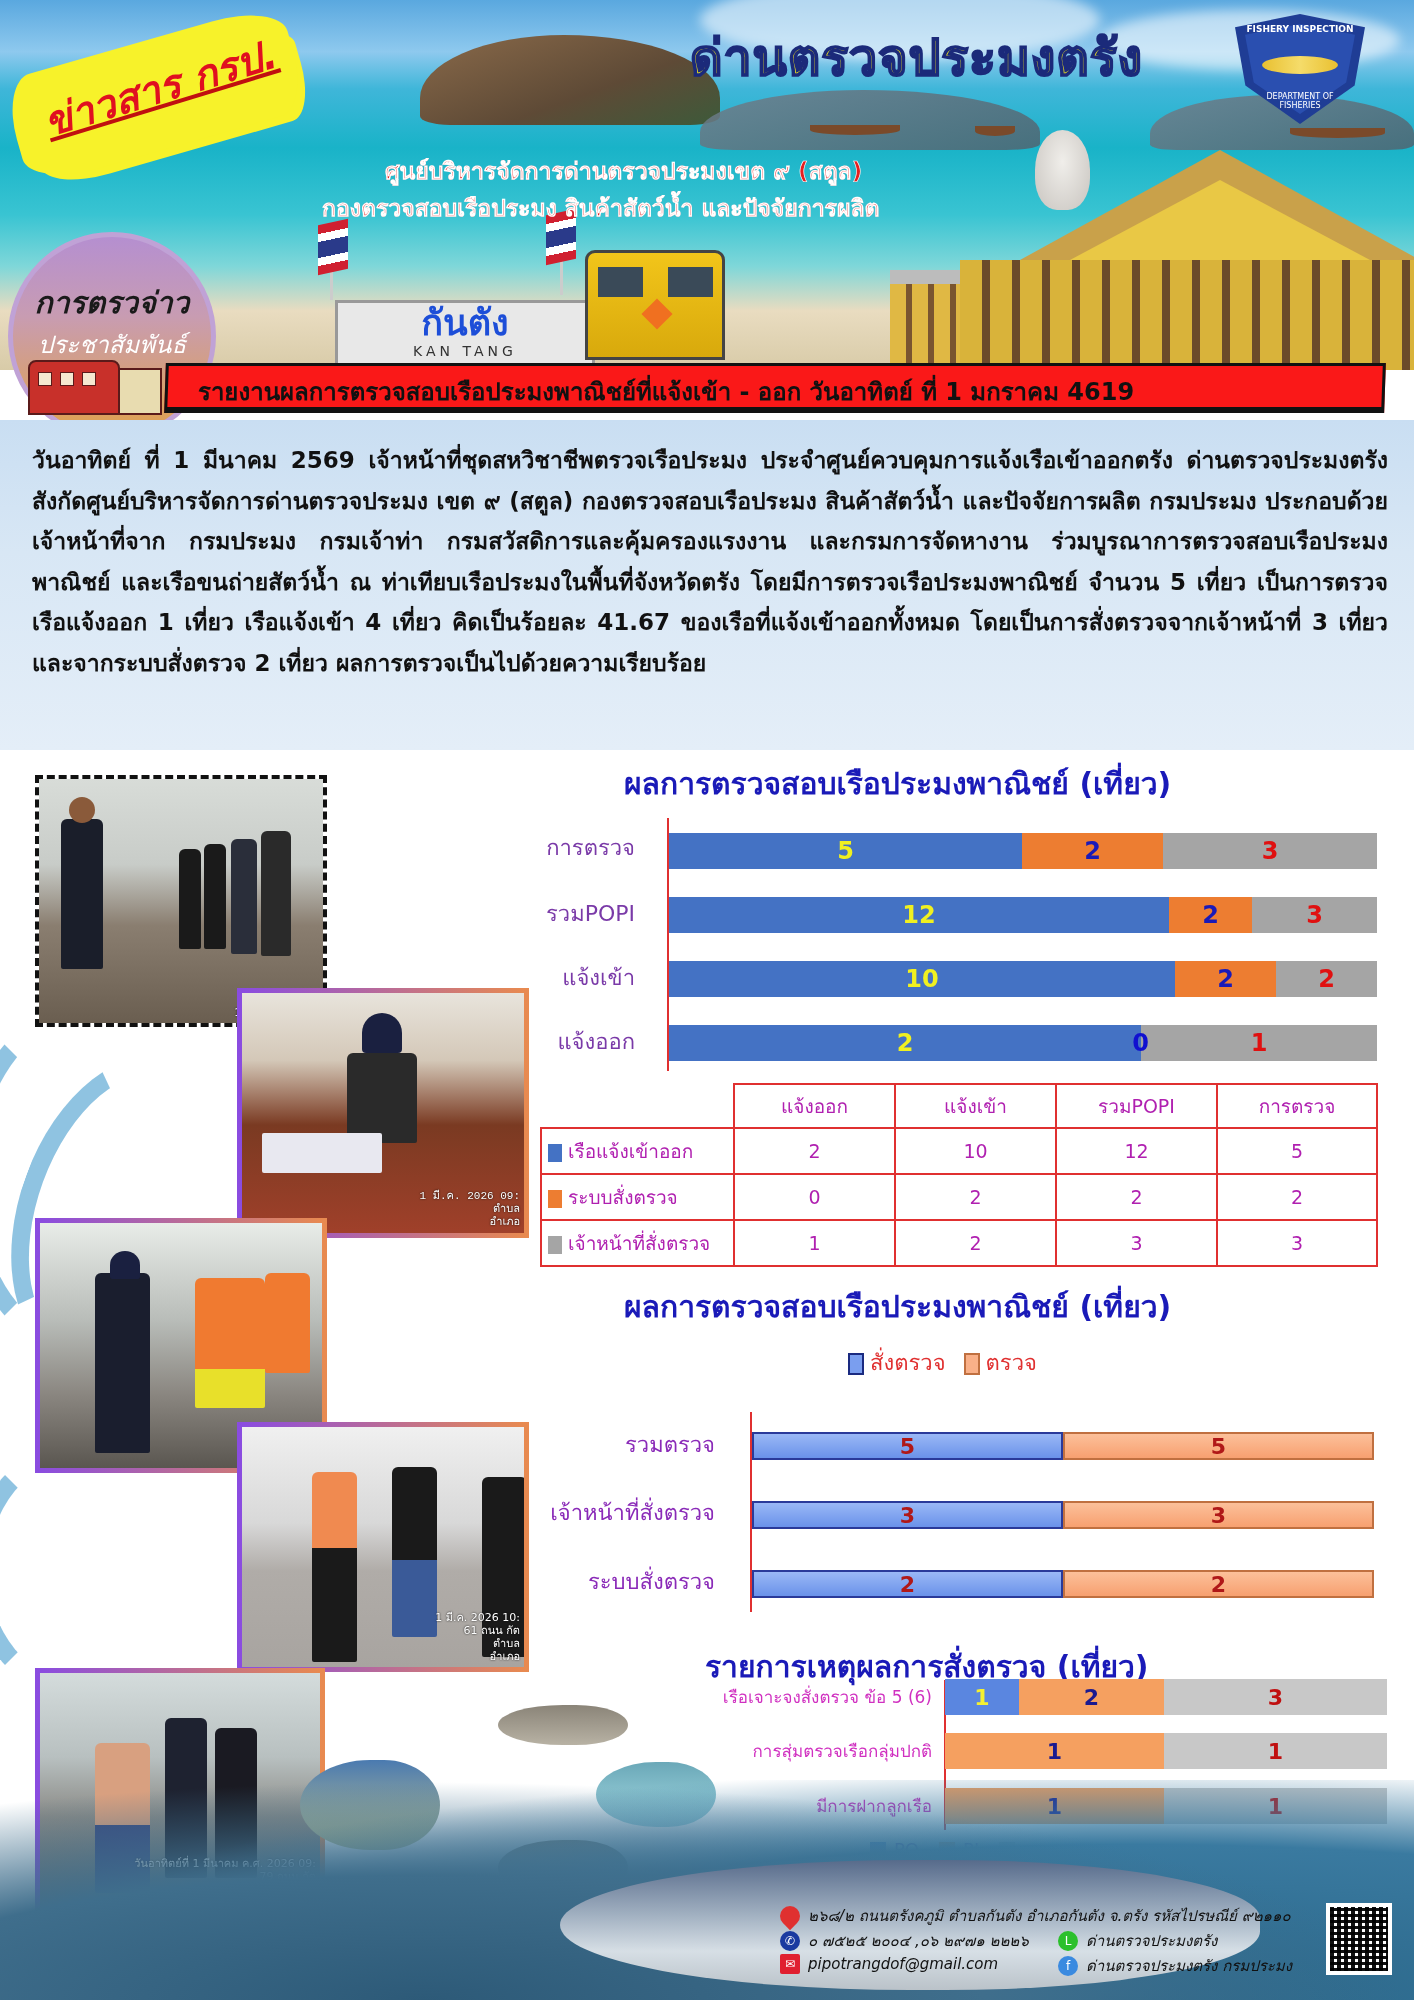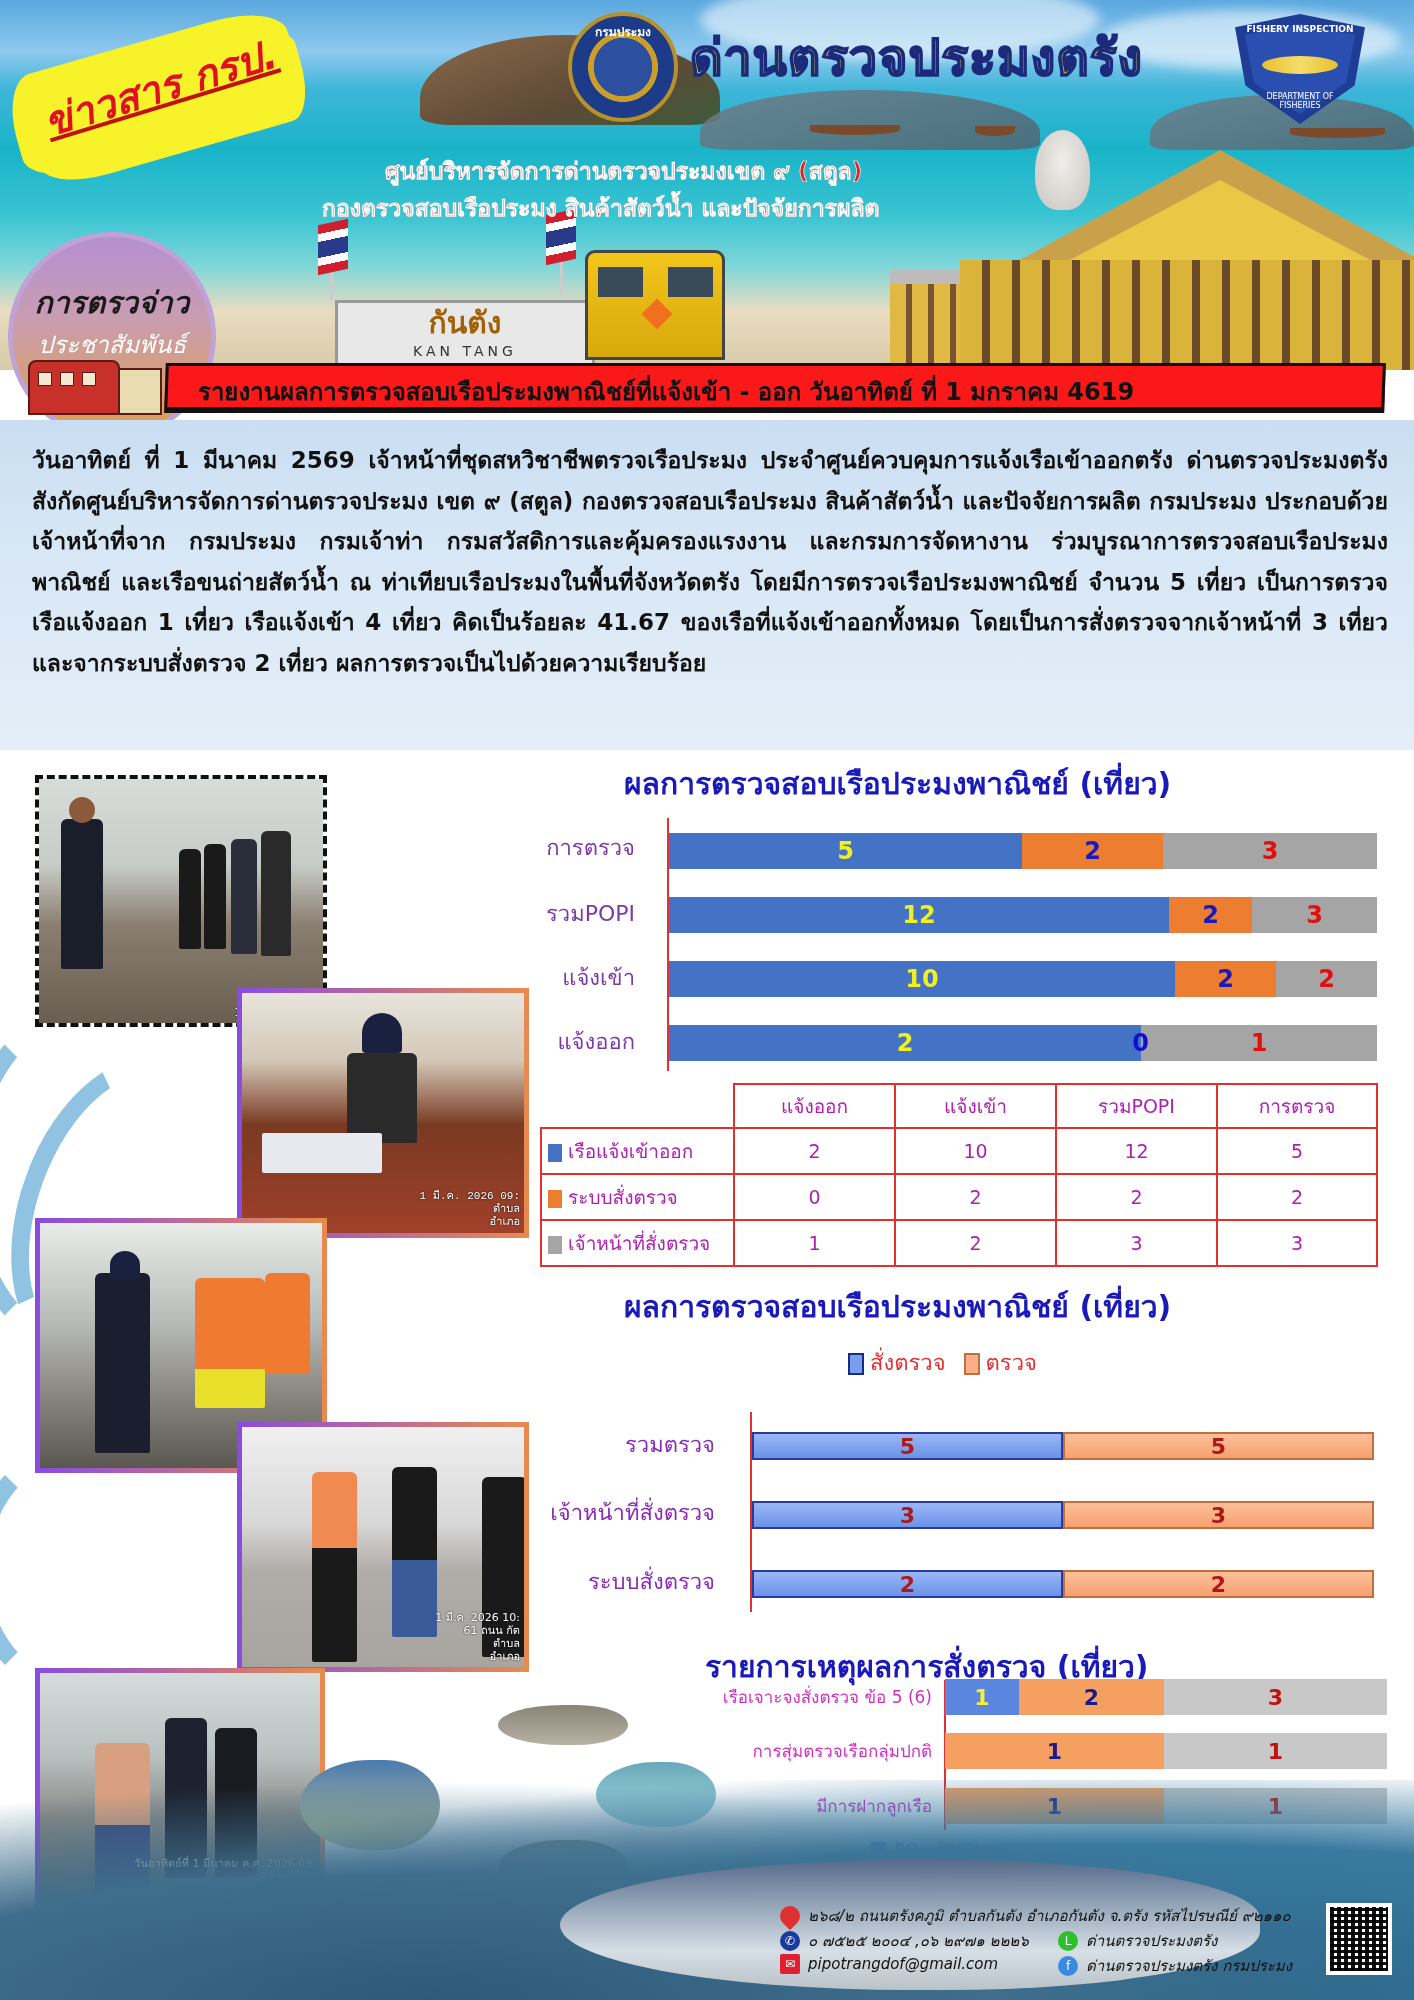--- a/index.html
+++ b/index.html
@@ -17,21 +17,21 @@
   .pav-roof { position: absolute; left: 100px; top: 0; width: 0; height: 0;
     border-left: 200px solid transparent; border-right: 200px solid transparent; border-bottom: 110px solid #c9a14a; }
   .pav-roof-inner { position: absolute; left: 150px; top: 30px; width: 0; height: 0;
     border-left: 150px solid transparent; border-right: 150px solid transparent; border-bottom: 80px solid #e9c845; }
   .pav-body { position: absolute; left: 40px; top: 110px; width: 454px; height: 110px; background: repeating-linear-gradient(90deg,#d9b33a 0 22px,#6b4a2a 22px 30px); }
   .pav-side { position: absolute; left: -30px; top: 120px; width: 200px; height: 100px; background: repeating-linear-gradient(90deg,#e0b844 0 16px,#7a5530 16px 22px); border-top: 14px solid #bcbcbc; }
   .train-front { position: absolute; left: 585px; top: 250px; width: 140px; height: 110px; background: linear-gradient(180deg,#f2c51a,#d8a90c); border-radius: 10px 10px 0 0; border: 3px solid #444; }
   .train-front .win { position: absolute; top: 14px; width: 45px; height: 30px; background: #3a4a58; }
   .train-front .diamond { position: absolute; left: 58px; top: 50px; width: 22px; height: 22px; background: #f07020; transform: rotate(45deg); }
   .station-sign { position: absolute; left: 335px; top: 300px; width: 260px; height: 70px; background: #e8e8e8; border: 3px solid #999; text-align: center; }
-  .station-sign .th { font-size: 30px; font-weight: bold; color: #a16207; line-height: 40px; }
+  .station-sign .th { font-size: 36px; font-weight: bold; color: #1d4ed8; line-height: 40px; }
   .station-sign .en { font-size: 14px; color: #333; letter-spacing: 4px; }
   .flag { position: absolute; width: 30px; height: 50px; background: linear-gradient(180deg,#d02030 0 18%,#fff 18% 34%,#2a3a8a 34% 66%,#fff 66% 82%,#d02030 82%); transform: skewY(-12deg); }
   .pole { position: absolute; width: 3px; background: #ccc; }
   .dugong { position: absolute; left: 1035px; top: 130px; width: 55px; height: 80px; background: radial-gradient(ellipse at 50% 40%,#f0eeea,#c8c4bf); border-radius: 50% 50% 40% 40%; }
 
   .ribbon { position: absolute; left: 10px; top: 40px; width: 290px; height: 110px; background: #f7f22a; transform: rotate(-16deg); border-radius: 30px 70px 30px 70px / 60px 30px 60px 30px; box-shadow: 10px 14px 0 -6px #f7f22a; }
   .ribbon-text { position: absolute; left: 40px; top: 56px; transform: rotate(-17deg); font-size: 40px; font-weight: bold; color: #e01020; text-decoration: underline; text-decoration-color: #c01010; font-style: italic; }
 
   .seal { position: absolute; width: 110px; height: 110px; border-radius: 50%; background: radial-gradient(circle,#2d4fa0 0 40%,#c99f2a 41% 48%,#1c3c8a 49% 100%); border: 4px solid #b8912a; }
   .seal .ring-text { position: absolute; left: 0; right: 0; top: 6px; text-align: center; color: #fff; font-size: 12px; font-weight: bold; }
@@ -159,23 +159,20 @@
   </div>
   <div class="train-front">
     <div class="win" style="left:10px;"></div>
     <div class="win" style="left:80px;"></div>
     <div class="diamond"></div>
   </div>
 
   <div class="ribbon"></div>
   <div class="ribbon-text">ข่าวสาร กรป.</div>
 
-  <div class="seal" style="left:568px;top:12px;">
-    <div class="ring-text">กรมประมง</div>
-  </div>
 
   <div class="title-th">ด่านตรวจประมงตรัง</div>
 
   <div class="badge"></div>
   <div class="badge-inner"></div>
   <div class="badge-text">FISHERY INSPECTION</div>
   <div class="badge-wing"></div>
   <div class="badge-text2">DEPARTMENT OF FISHERIES</div>
 
   <div class="sub1">ศูนย์บริหารจัดการด่านตรวจประมงเขต ๙ (สตูล)</div>

